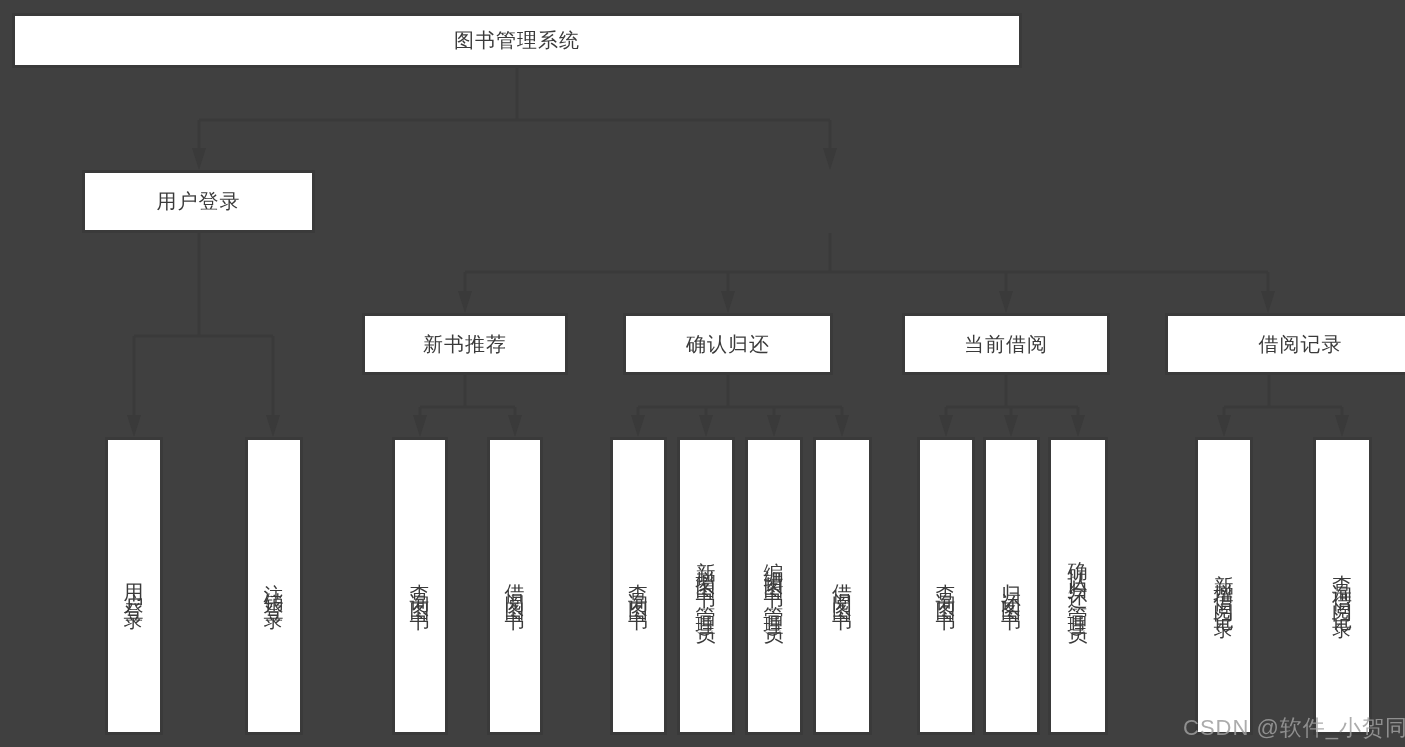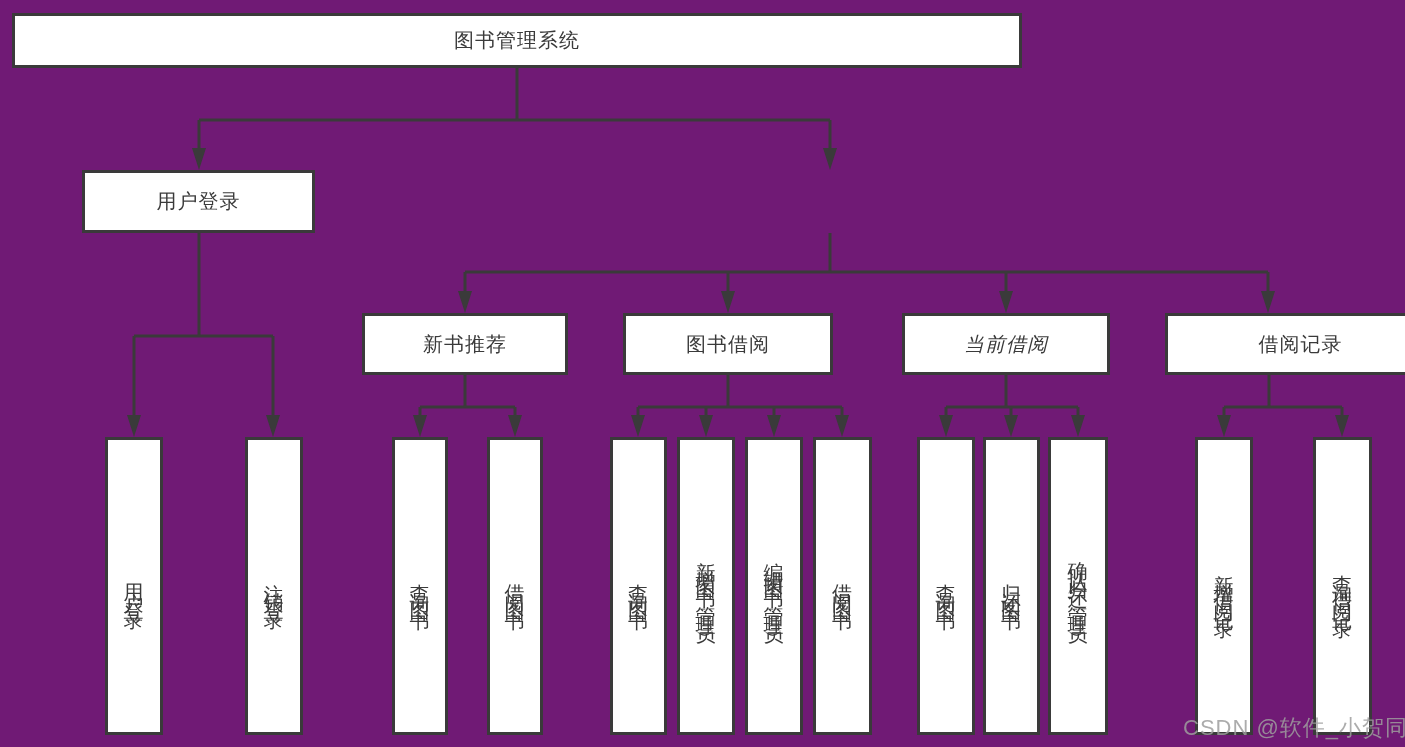--- a/index.html
+++ b/index.html
@@ -1,19 +1,19 @@
 <!DOCTYPE html>
 <html><head>
 <meta charset="utf-8">
 <style>
   html,body{margin:0;padding:0;background:#ffffff;}
   #stage{
     position:relative;
     width:1405px;height:747px;
-    background:#701a75;
+    background:#404040;
     font-family:"Liberation Sans","DejaVu Sans",sans-serif;
     color:#3a3a3a;
     overflow:hidden;
   }
   .box{
     position:absolute;
     box-sizing:border-box;
     border:3px solid #3a3a3a;
     background:#ffffff;
     display:flex;
@@ -88,23 +88,23 @@
   </div>
 
   <div class="box" style="left:82px;top:170px;width:233px;height:63px;">
     <span>用户登录</span>
   </div>
 
   <div class="box" style="left:362px;top:313px;width:206px;height:62px;align-items:center;">
     <span>新书推荐</span>
   </div>
   <div class="box" style="left:623px;top:313px;width:210px;height:62px;">
-    <span>图书借阅</span>
+    <span>确认归还</span>
   </div>
-  <div class="box" style="left:902px;top:313px;width:208px;height:62px;font-style:italic;">
+  <div class="box" style="left:902px;top:313px;width:208px;height:62px;">
     <span>当前借阅</span>
   </div>
   <div class="box" style="left:1165px;top:313px;width:251px;height:62px;padding-left:20px;">
     <span>借阅记录</span>
   </div>
 
   <div class="box vbox" style="left:105px;top:437px;width:58px;height:298px;">
     <span>用户登录</span>
   </div>
   <div class="box vbox" style="left:245px;top:437px;width:58px;height:298px;">

